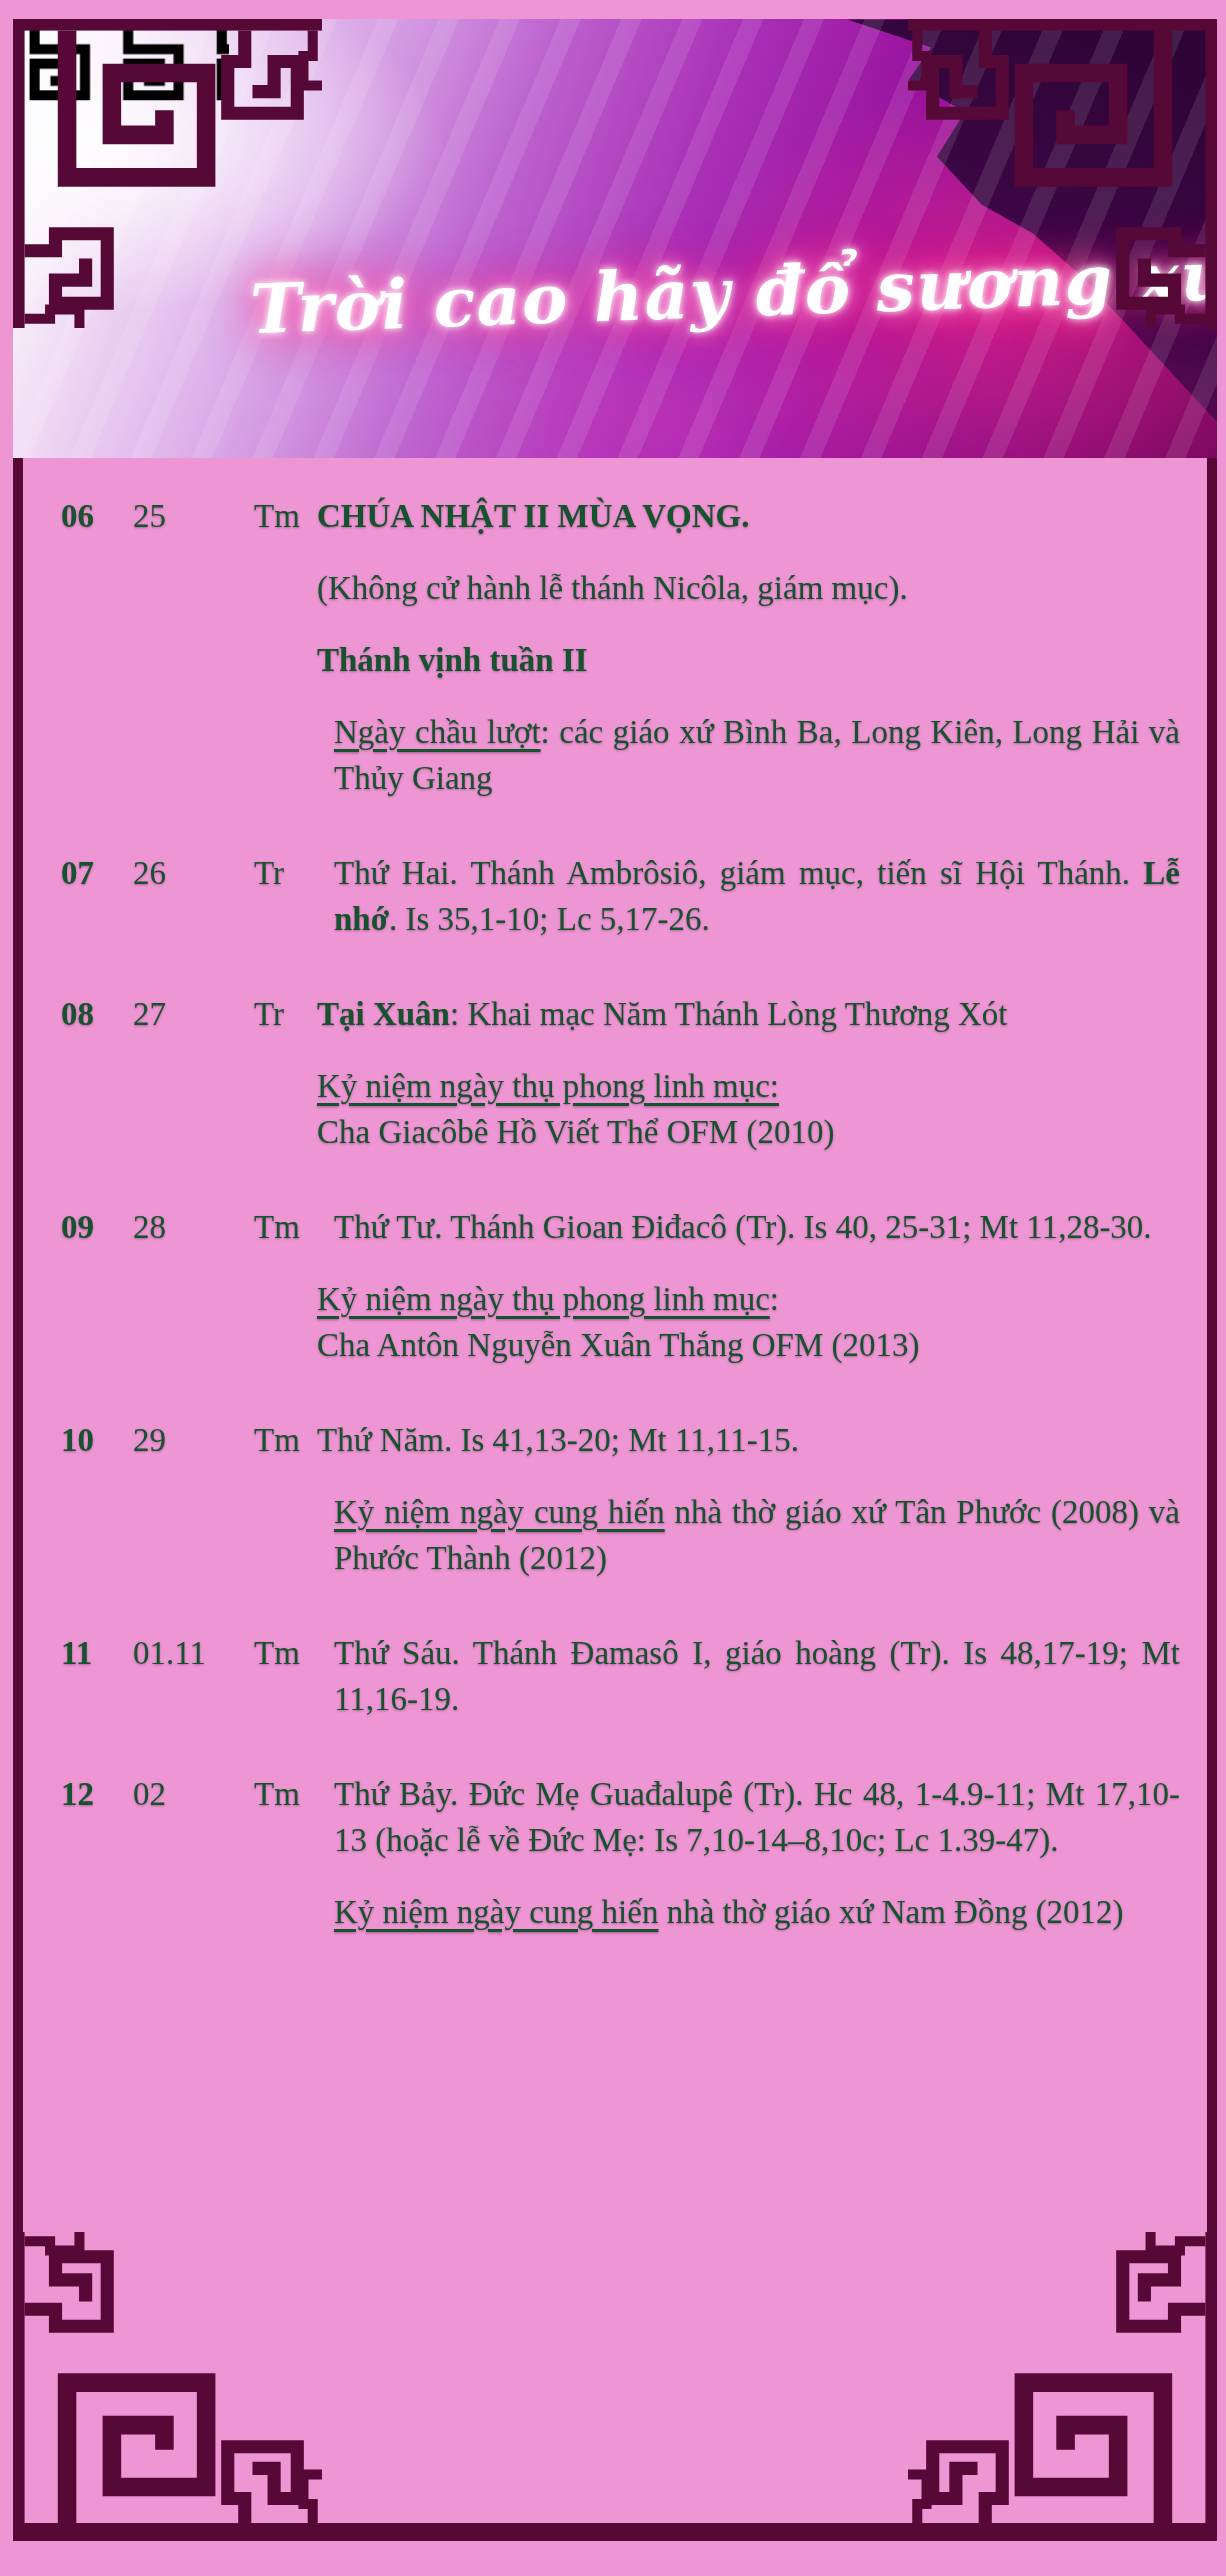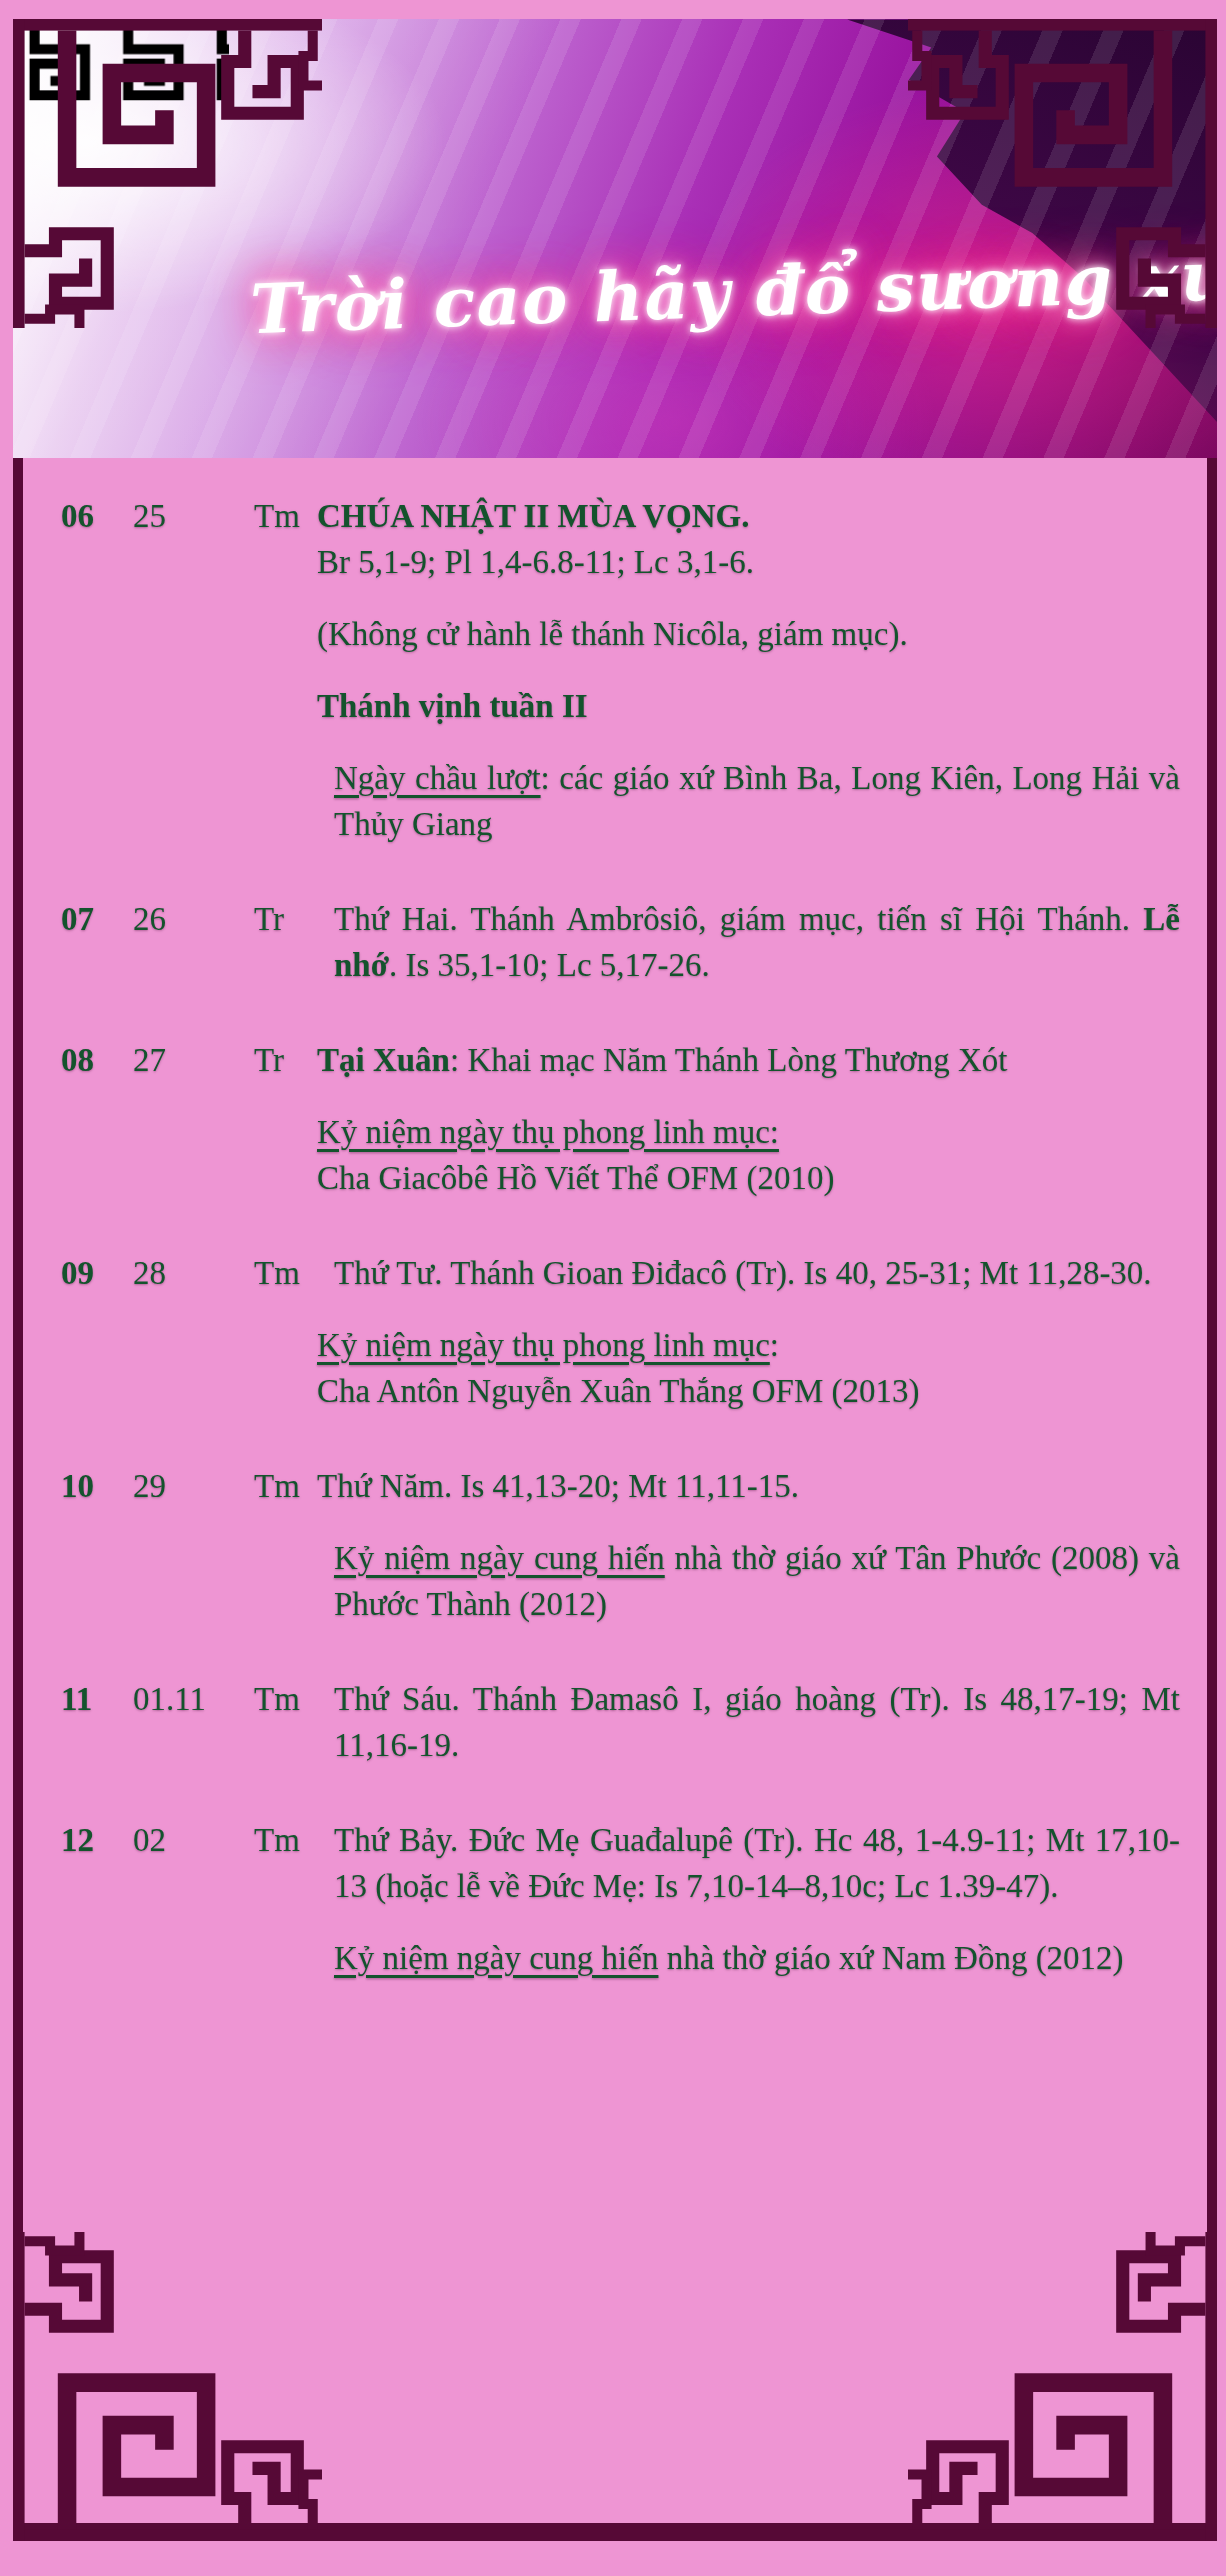--- a/index.html
+++ b/index.html
@@ -109,21 +109,21 @@
 <svg class="corner corner-br" viewBox="0 0 400 400">
     <use href="#corner"></use>
   </svg>
 
 <div class="content">
     <div class="entry">
       <div class="col solar">06</div>
       <div class="col lunar">25</div>
       <div class="col code">Tm</div>
       <div class="entry-text">
-        <p><b>CHÚA NHẬT II MÙA VỌNG.</b><br><span>Br 5,1-9; Pl 1,4-6.8-11; Lc 3,1-6.</span></p>
+        <p><b>CHÚA NHẬT II MÙA VỌNG.</b><br></p>
         <p><span>(Không cử hành lễ thánh Nicôla, giám mục).</span></p>
         <p><b>Thánh vịnh tuần II</b></p>
         <p class="justify"><u>Ngày chầu lượt</u><span>: các giáo xứ Bình Ba, Long Kiên, Long Hải và Thủy Giang</span></p>
       </div>
     </div>
     <div class="entry">
       <div class="col solar">07</div>
       <div class="col lunar">26</div>
       <div class="col code">Tr</div>
       <div class="entry-text">

